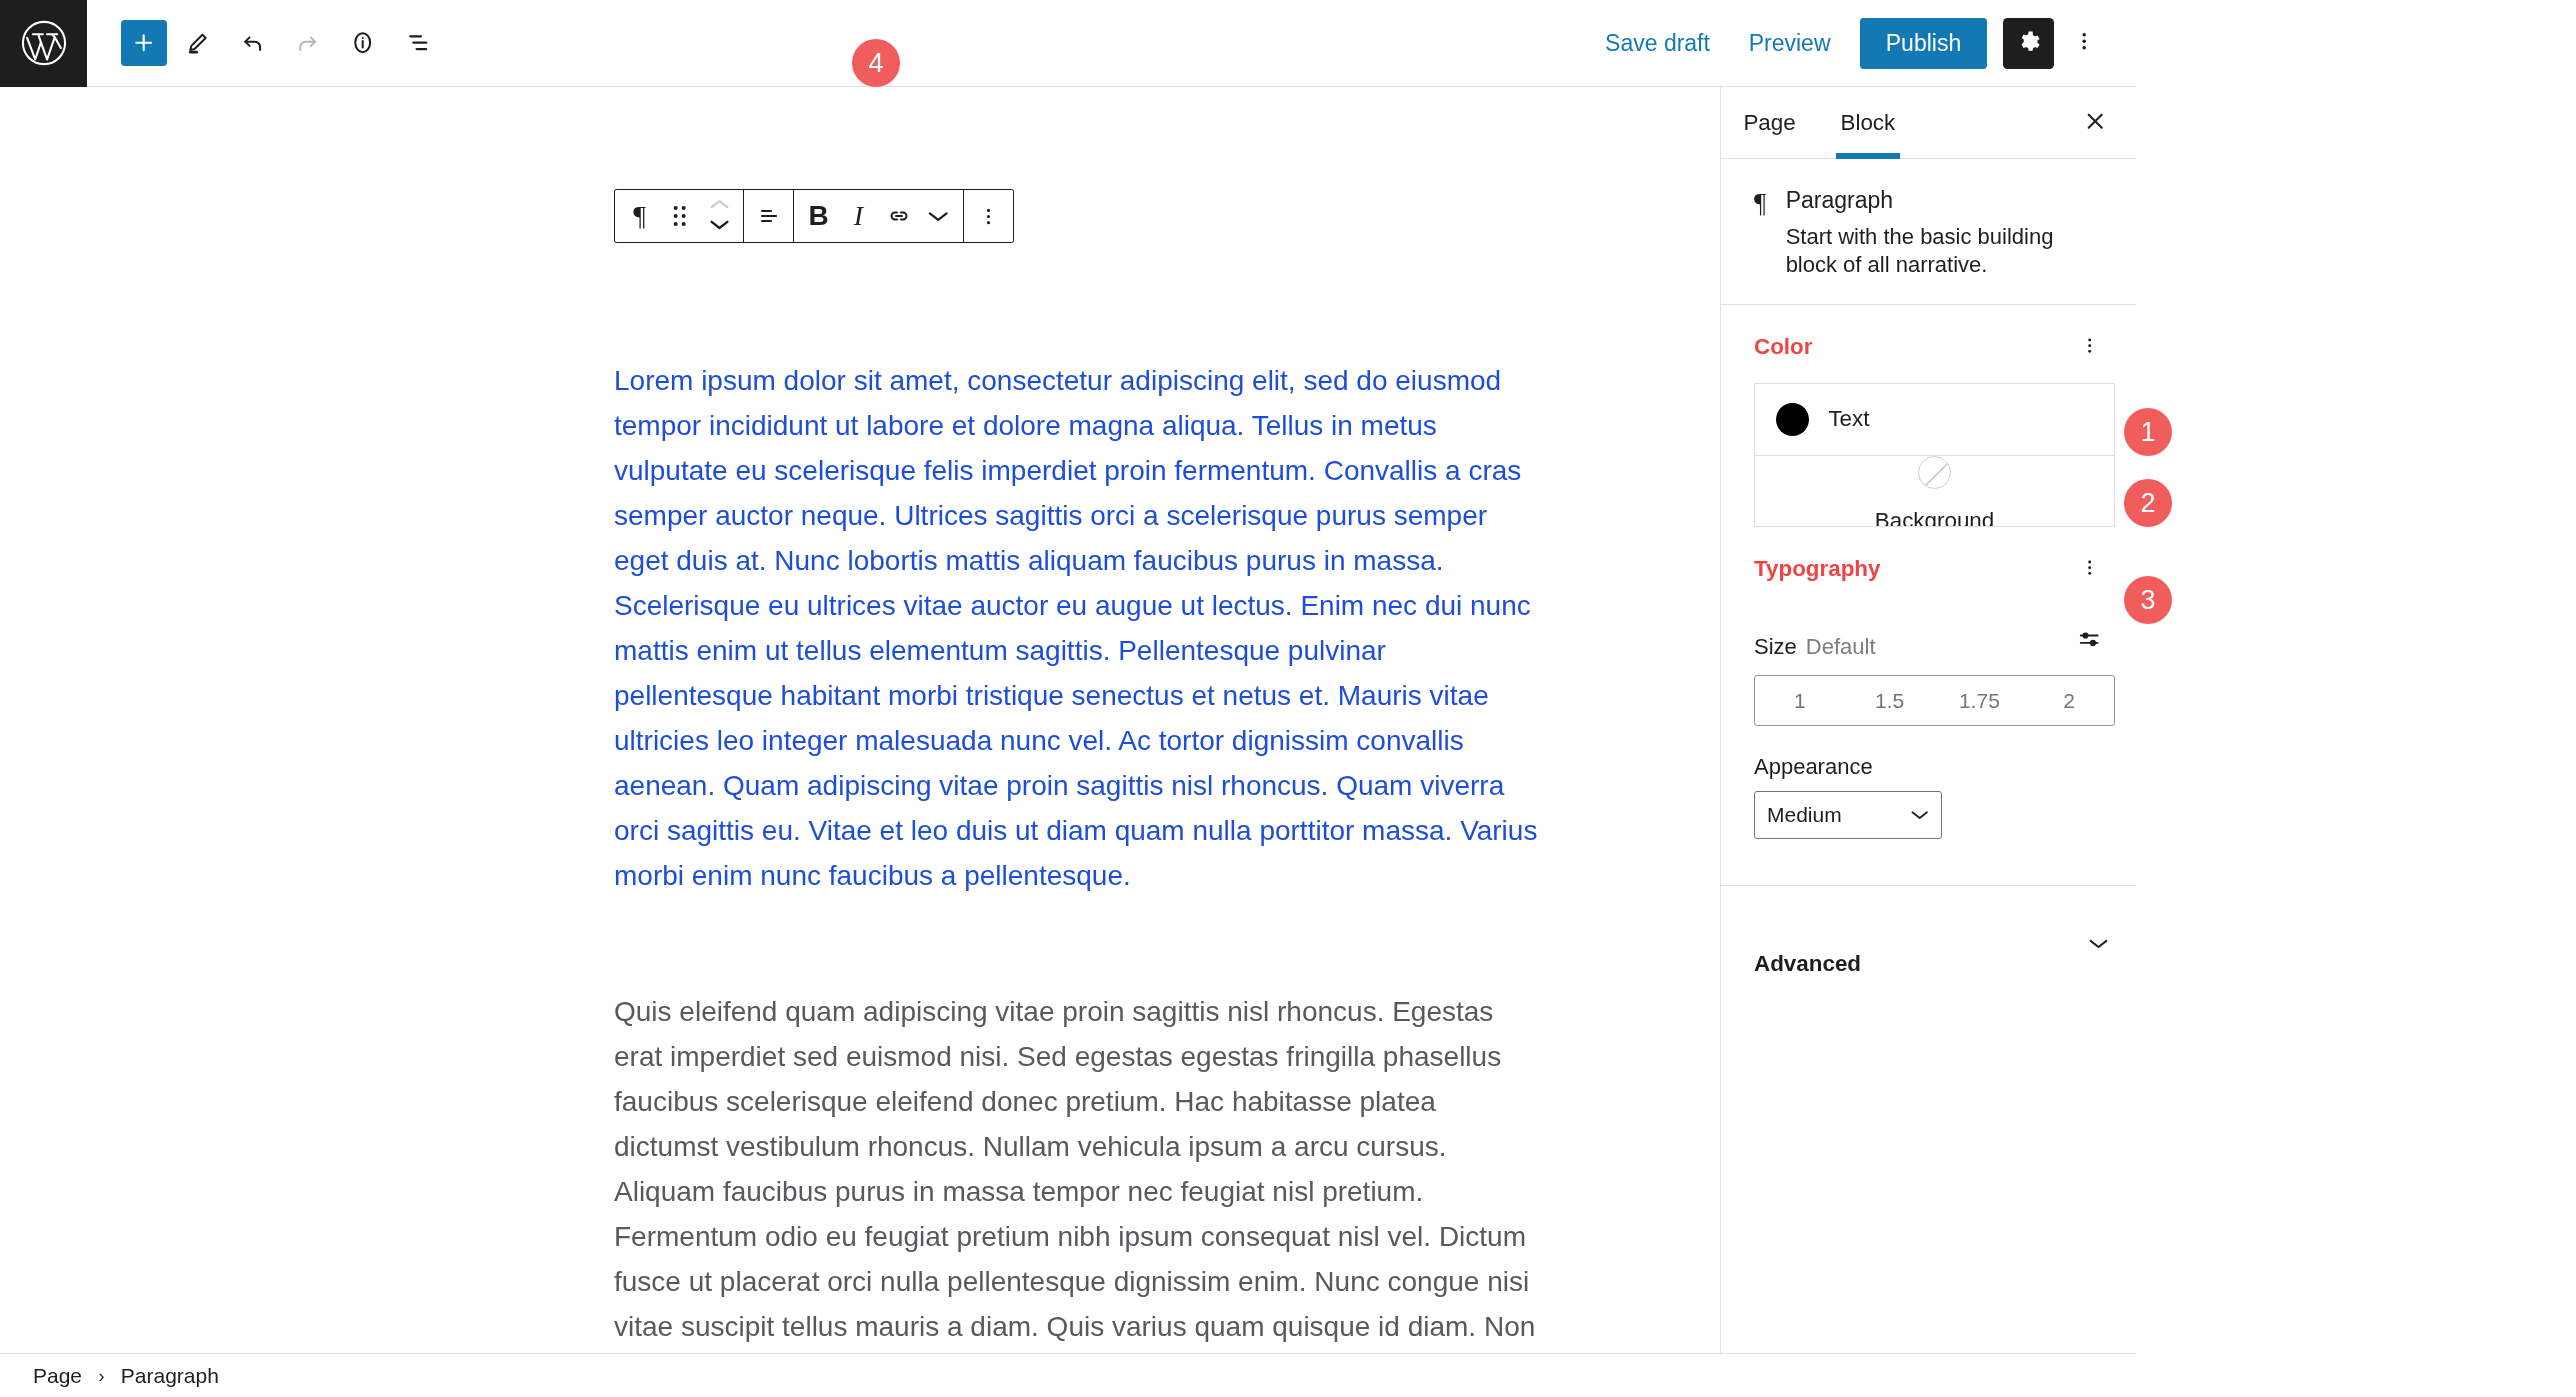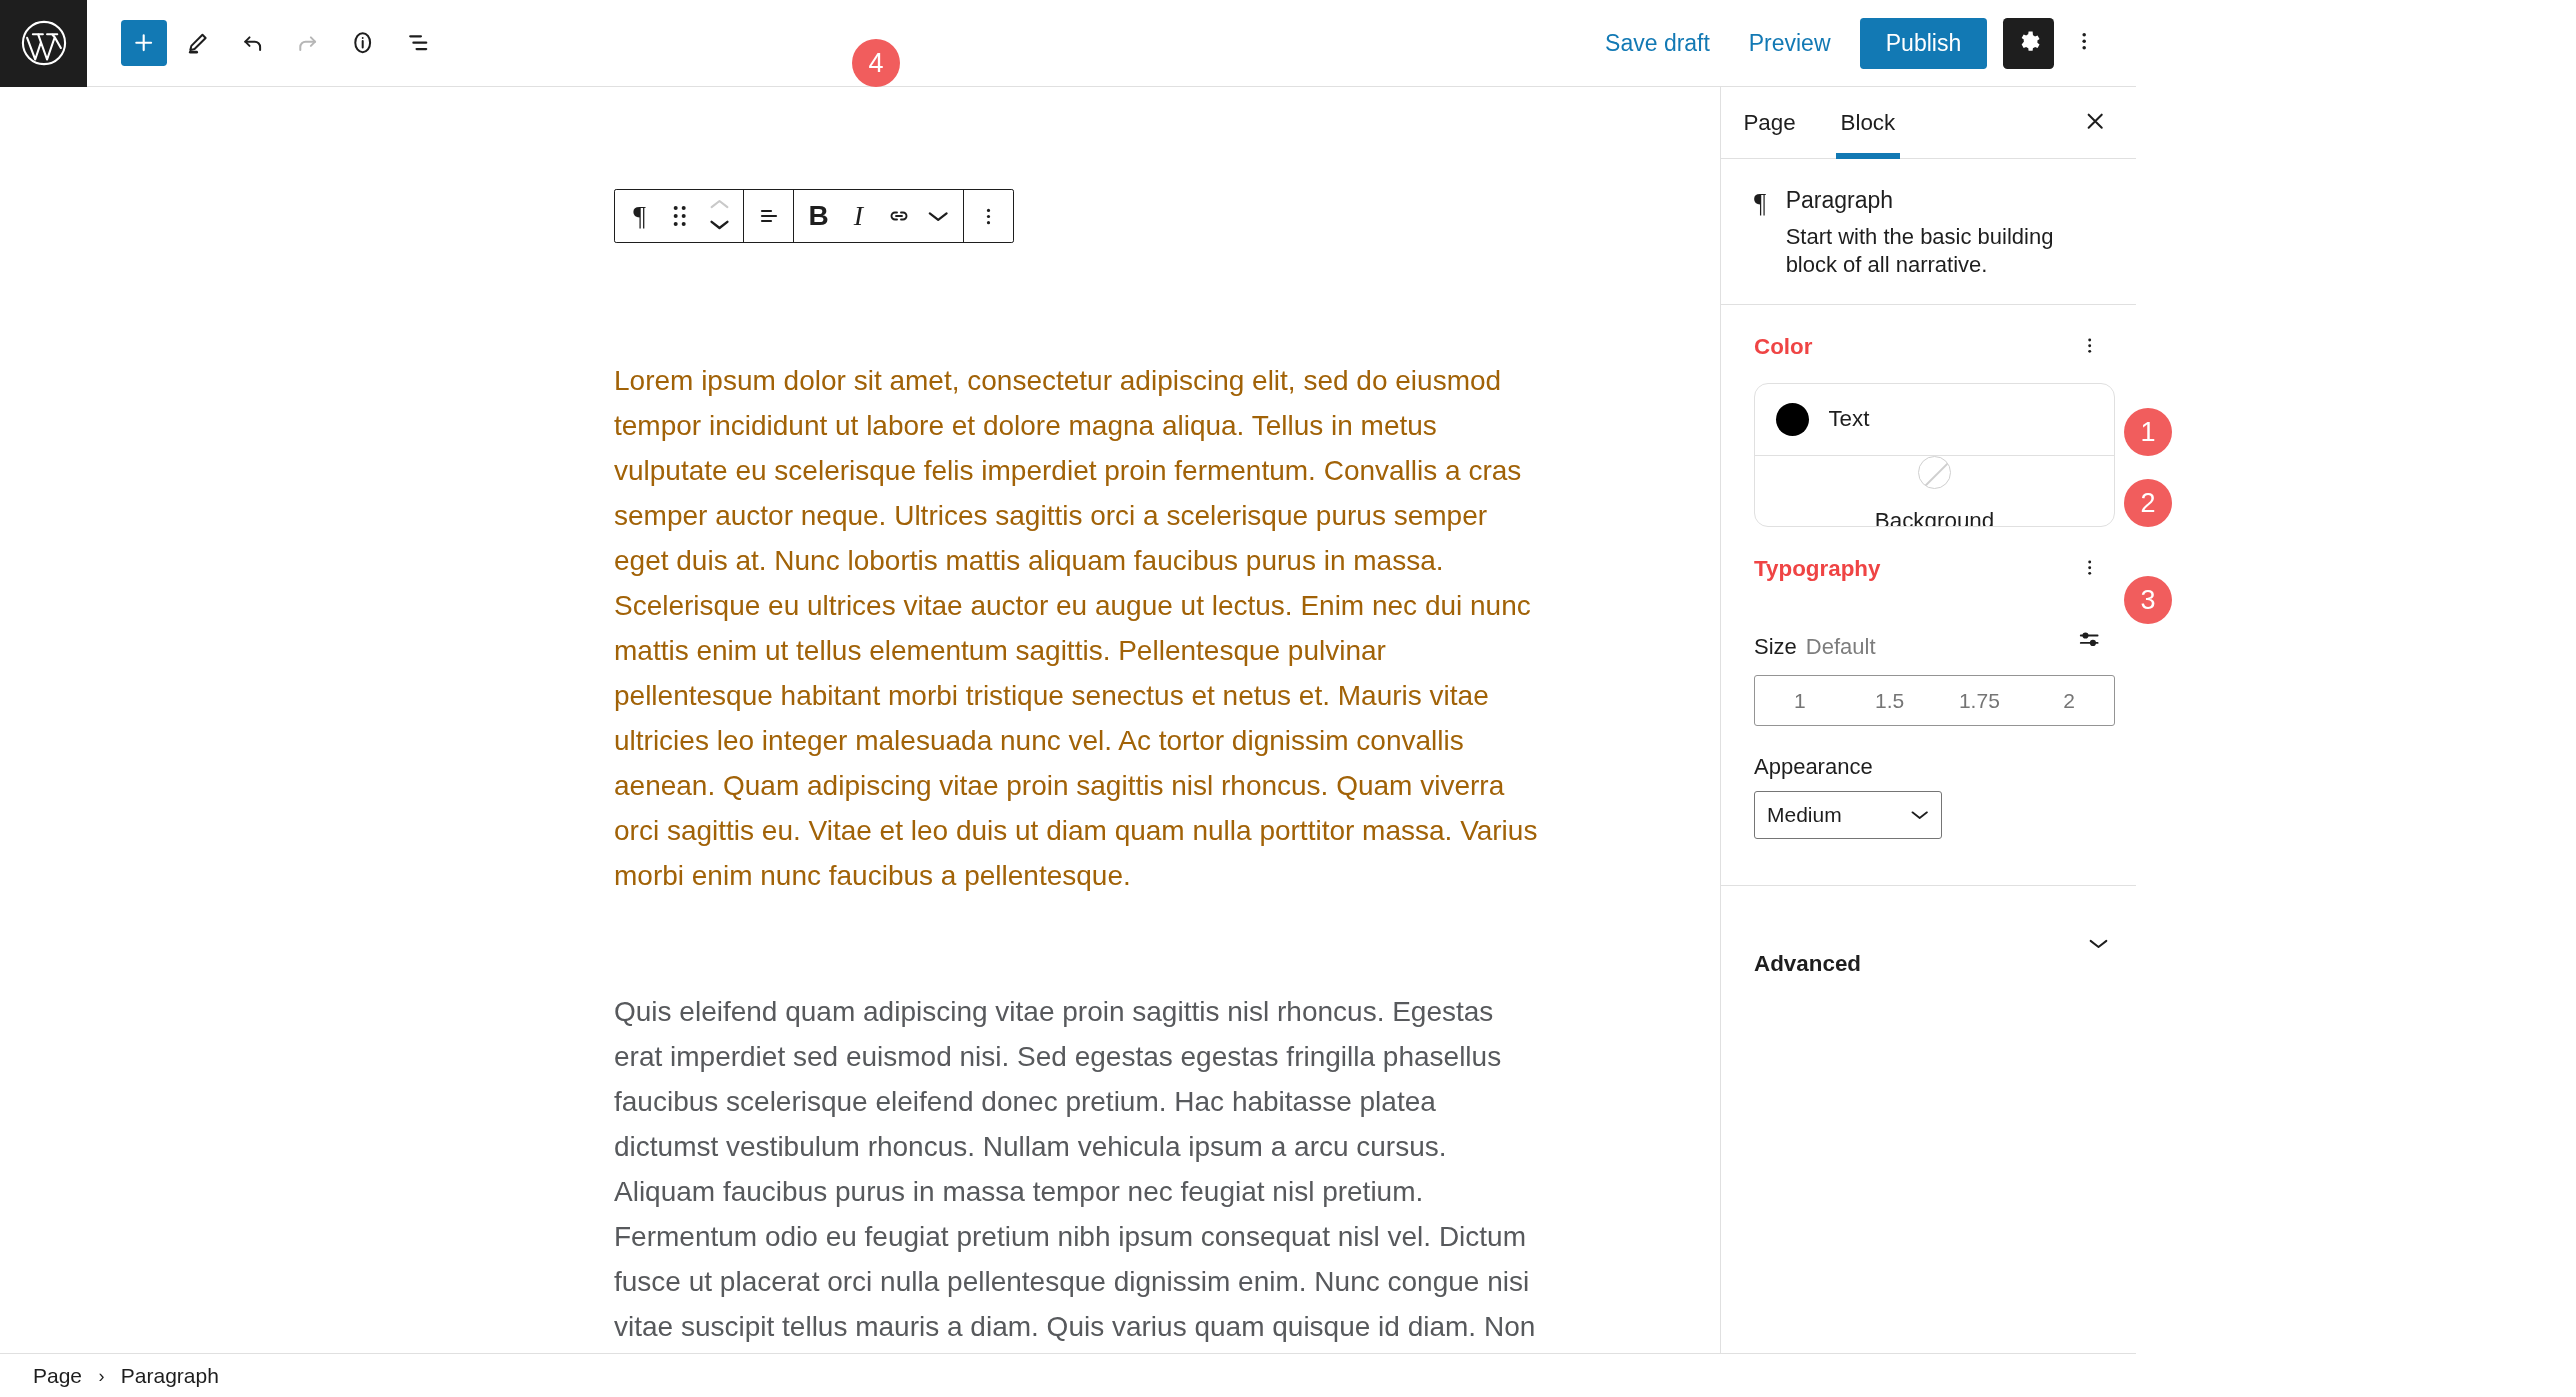--- a/index.html
+++ b/index.html
@@ -157,21 +157,21 @@
   }
   #badge4 { left: 852px; top: 39px; }
 
   
   .para {
     font-size: 28px;
     line-height: 45px;
     color: #1e1e1e;
     font-family: "Liberation Sans", sans-serif;
   }
-  .para.p1 { position: absolute; left: 614px; top: 271px; width: 927px; color: #a16207; }
+  .para.p1 { position: absolute; left: 614px; top: 271px; width: 927px; color: #1d4ed8; }
   .para.p2 { position: absolute; left: 614px; top: 902px; width: 927px; color: #57595c; }
 
   
   .sidebar {
     flex: 0 0 416px;
     width: 416px;
     background: #ffffff;
     border-left: 0.7px solid #e0e0e0;
     display: flex; flex-direction: column;
     position: relative;
@@ -224,21 +224,21 @@
   .panel-head .ph-kebab {
     margin-left: auto; background: none; border: none; cursor: pointer;
     width: 39px; height: 39px;
     display: flex; align-items: center; justify-content: center;
     color: #1e1e1e;
   }
 
   .color-list {
     margin: 0 21px 0 33px;
     border: 0.7px solid #e0e0e0;
-    border-radius: 14px;
+    border-radius: 0;
     overflow: hidden;
   }
   .color-row {
     display: flex; align-items: center; gap: 19.4px;
     height: 71px; padding: 0 21px;
     background: none; border: none; cursor: pointer;
     width: 100%; text-align: left;
   }
   .color-row + .color-row { border-top: 0.7px solid #e0e0e0; flex-direction: column; }
   .swatch-filled {

